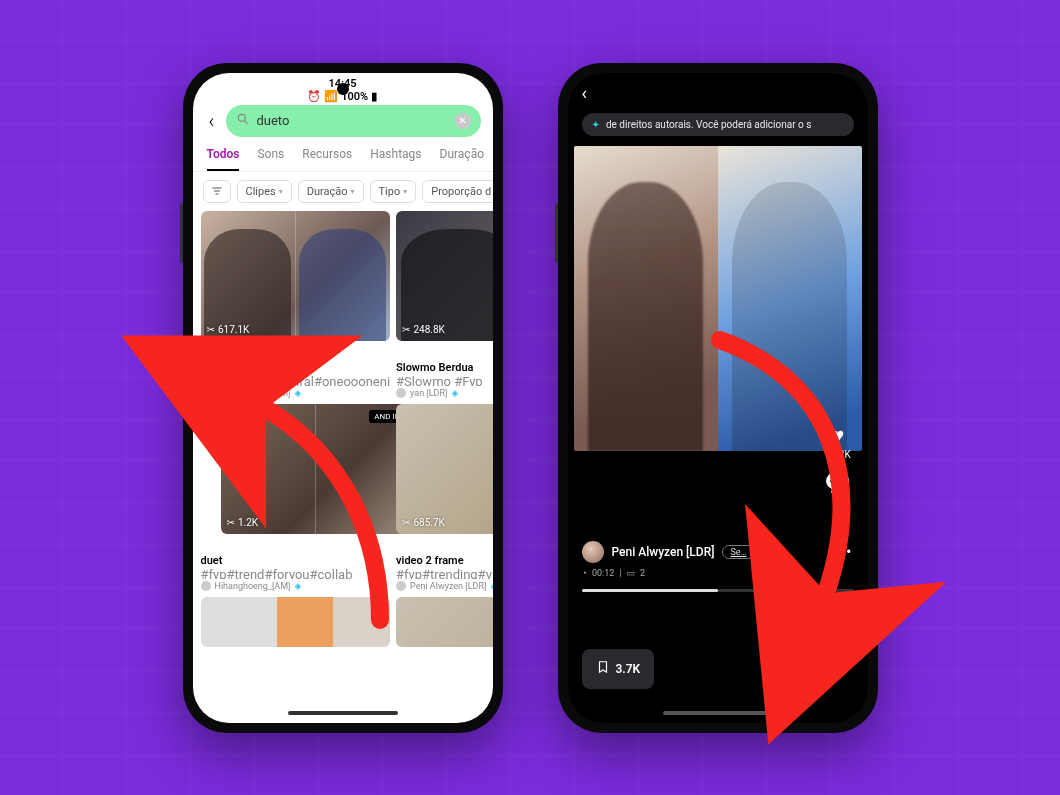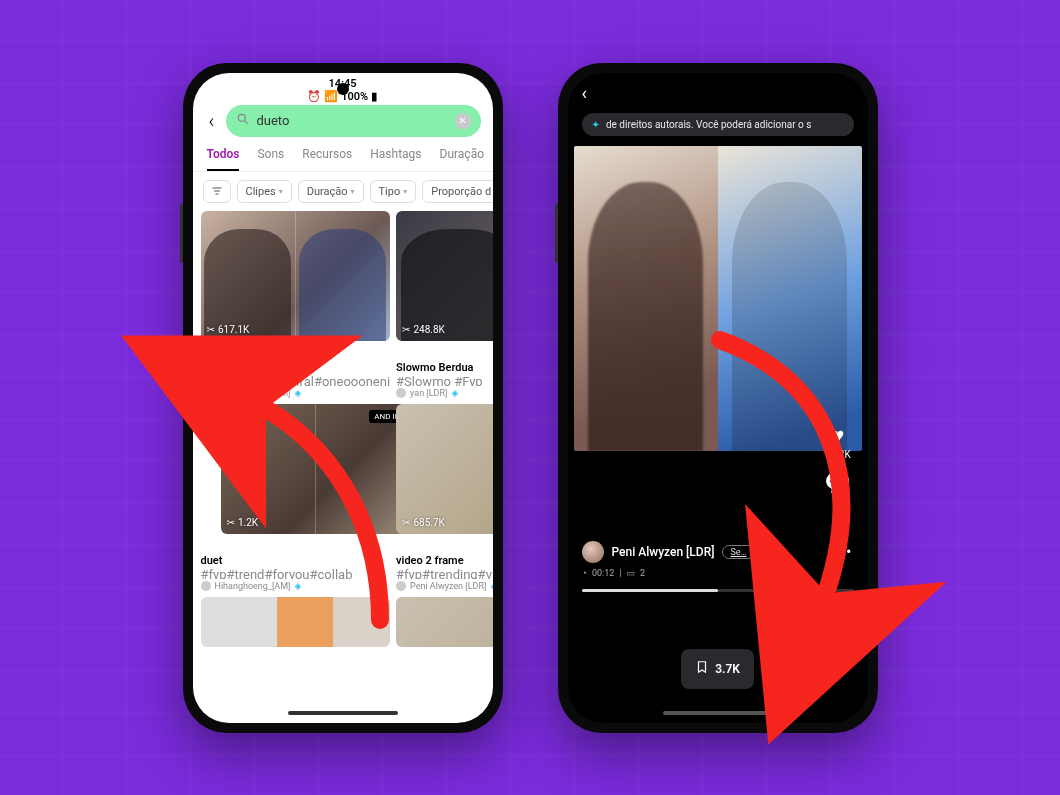--- a/index.html
+++ b/index.html
@@ -188,21 +188,21 @@
   }
 
   .progress {
     position:absolute; left:14px; right:14px; top:516px; height:3px;
     background:#333; border-radius:2px;
   }
   .progress .fill { height:100%; width:50%; background:#ddd; border-radius:2px; }
 
   .bottom-row {
     position:absolute; left:14px; right:14px; bottom:34px;
-    display:flex; gap:10px; align-items:center;flex-direction:column;
+    display:flex; gap:10px; align-items:center;
   }
   .save-pill {
     background:#2a2a2e; color:#fff; border-radius:8px;
     height:40px; padding:0 14px; display:flex; align-items:center; gap:6px;
     font-size:12px; font-weight:600;
   }
   .use-btn {
     flex:1; background:#00c2d1; color:#000;
     border-radius:8px; height:40px;
     display:flex; align-items:center; justify-content:center;

